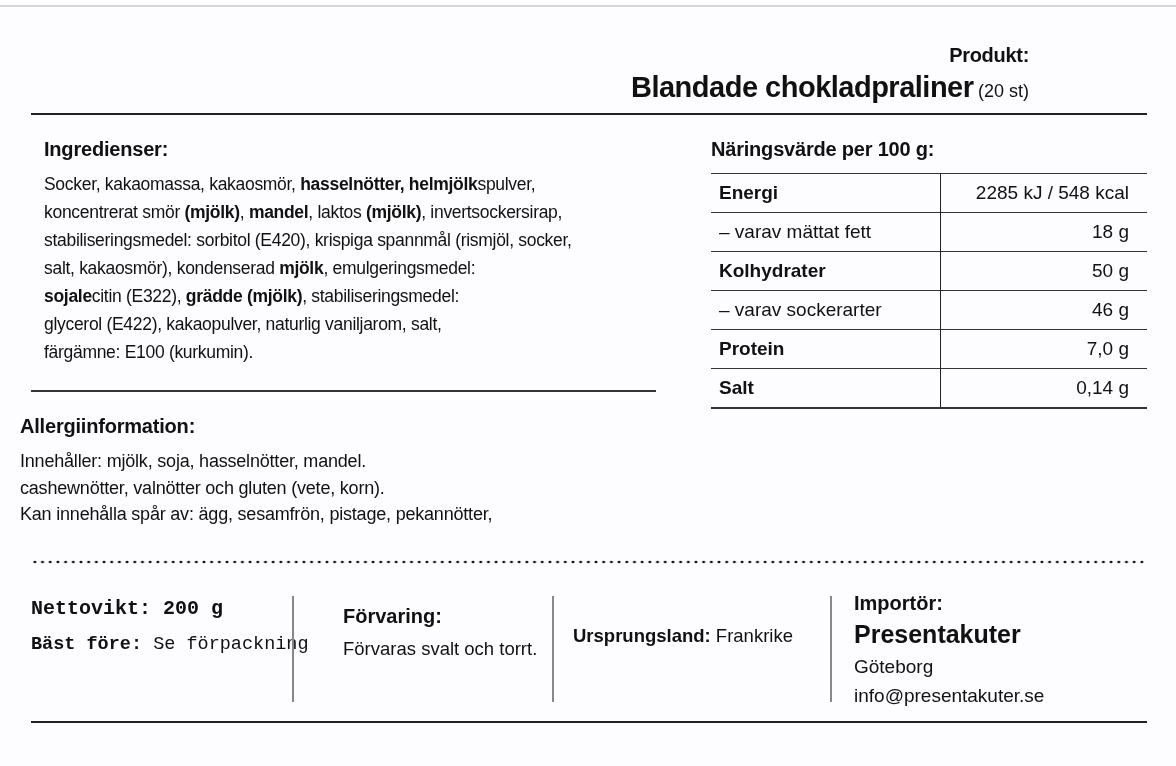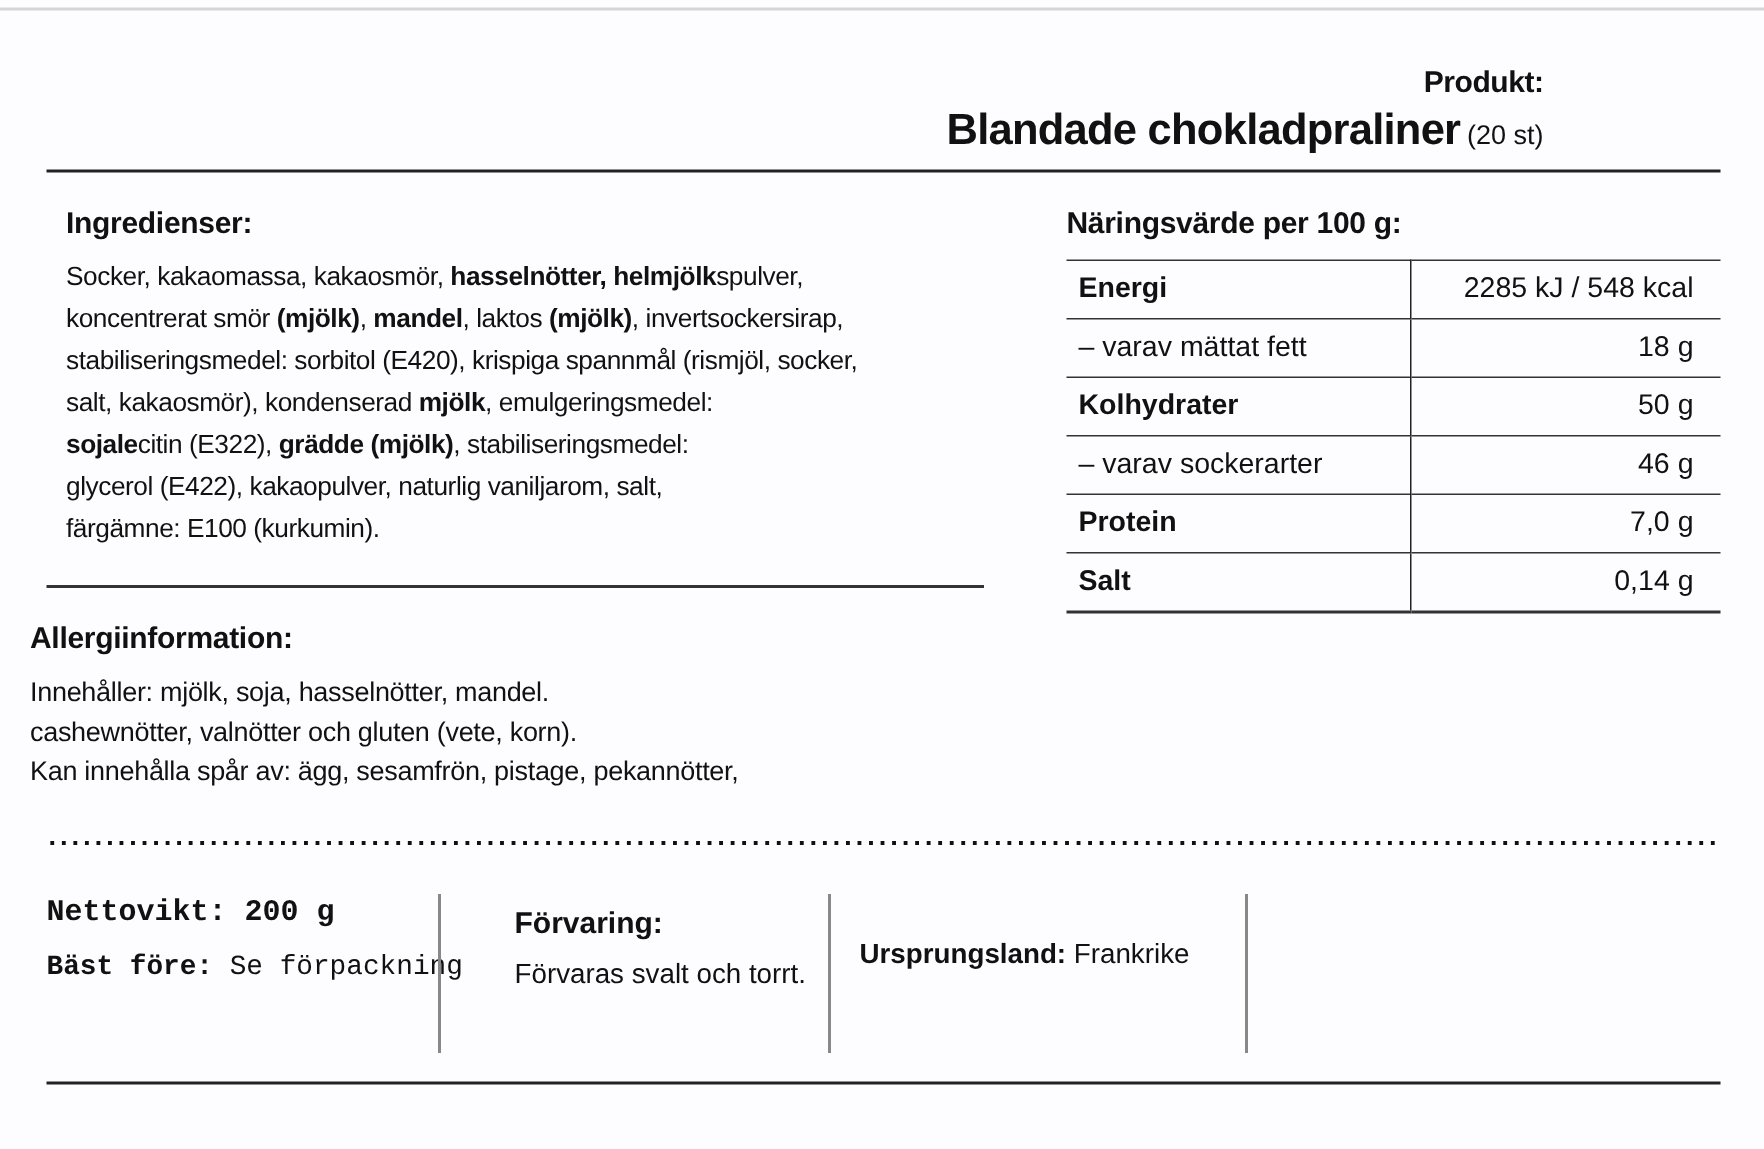--- a/index.html
+++ b/index.html
@@ -124,15 +124,21 @@
   <div class="vline" style="left:292px;"></div>
   <div class="fcol" style="left:315px;margin-left:28px;">
     <div class="storage-title">Förvaring:</div>
     <div class="storage-text">Förvaras svalt och torrt.</div>
   </div>
   <div class="vline" style="left:552px;"></div>
   <div class="fcol" style="left:573px;">
     <div class="origin"><b>Ursprungsland:</b><span> Frankrike</span></div>
   </div>
   <div class="vline" style="left:830px;"></div>
+  <div class="fcol" style="left:854px; top:0;">
+    <div class="imp-title">Importör:</div>
+    <div class="imp-name">Presentakuter</div>
+    <div class="imp-line">Göteborg</div>
+    <div class="imp-line">info@presentakuter.se</div>
+  </div>
 </div>
 
 <div class="hr-thick" style="left:31px; top:721px; width:1116px;"></div>
 
 </body></html>

